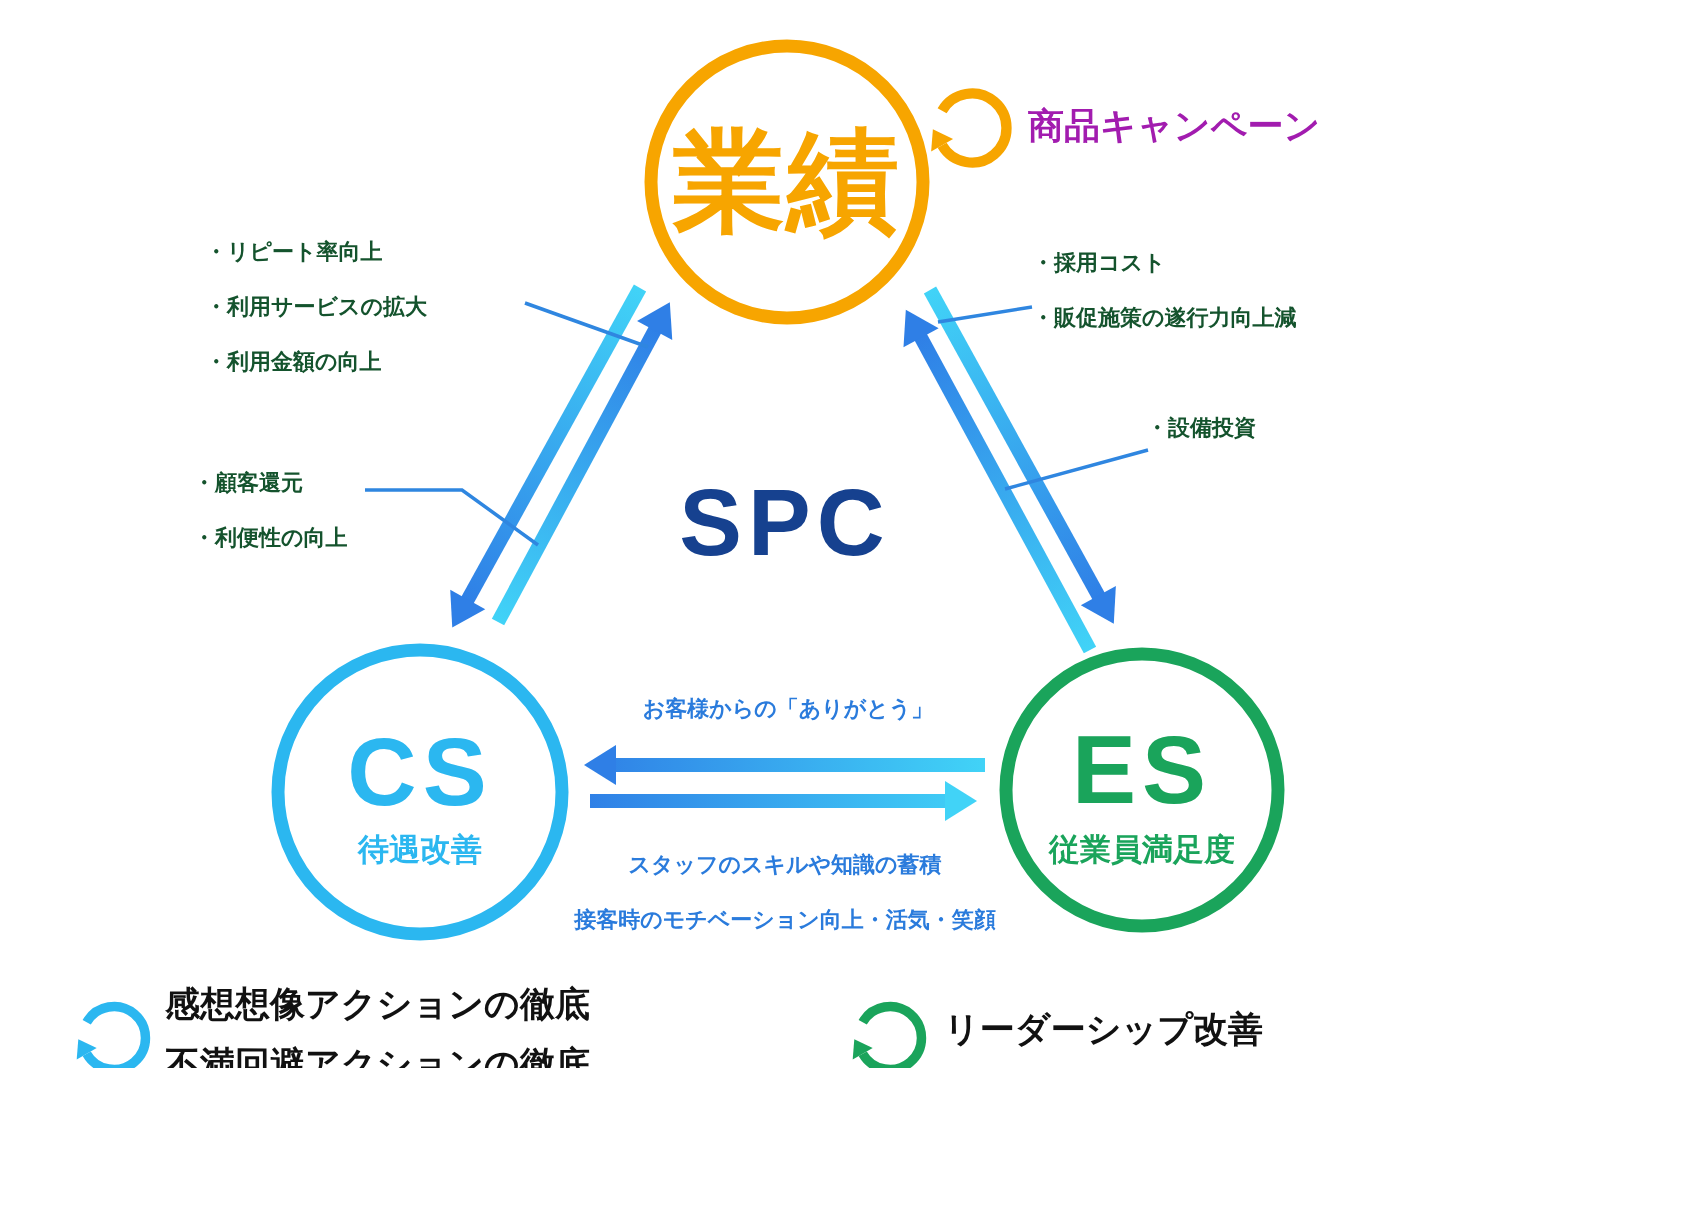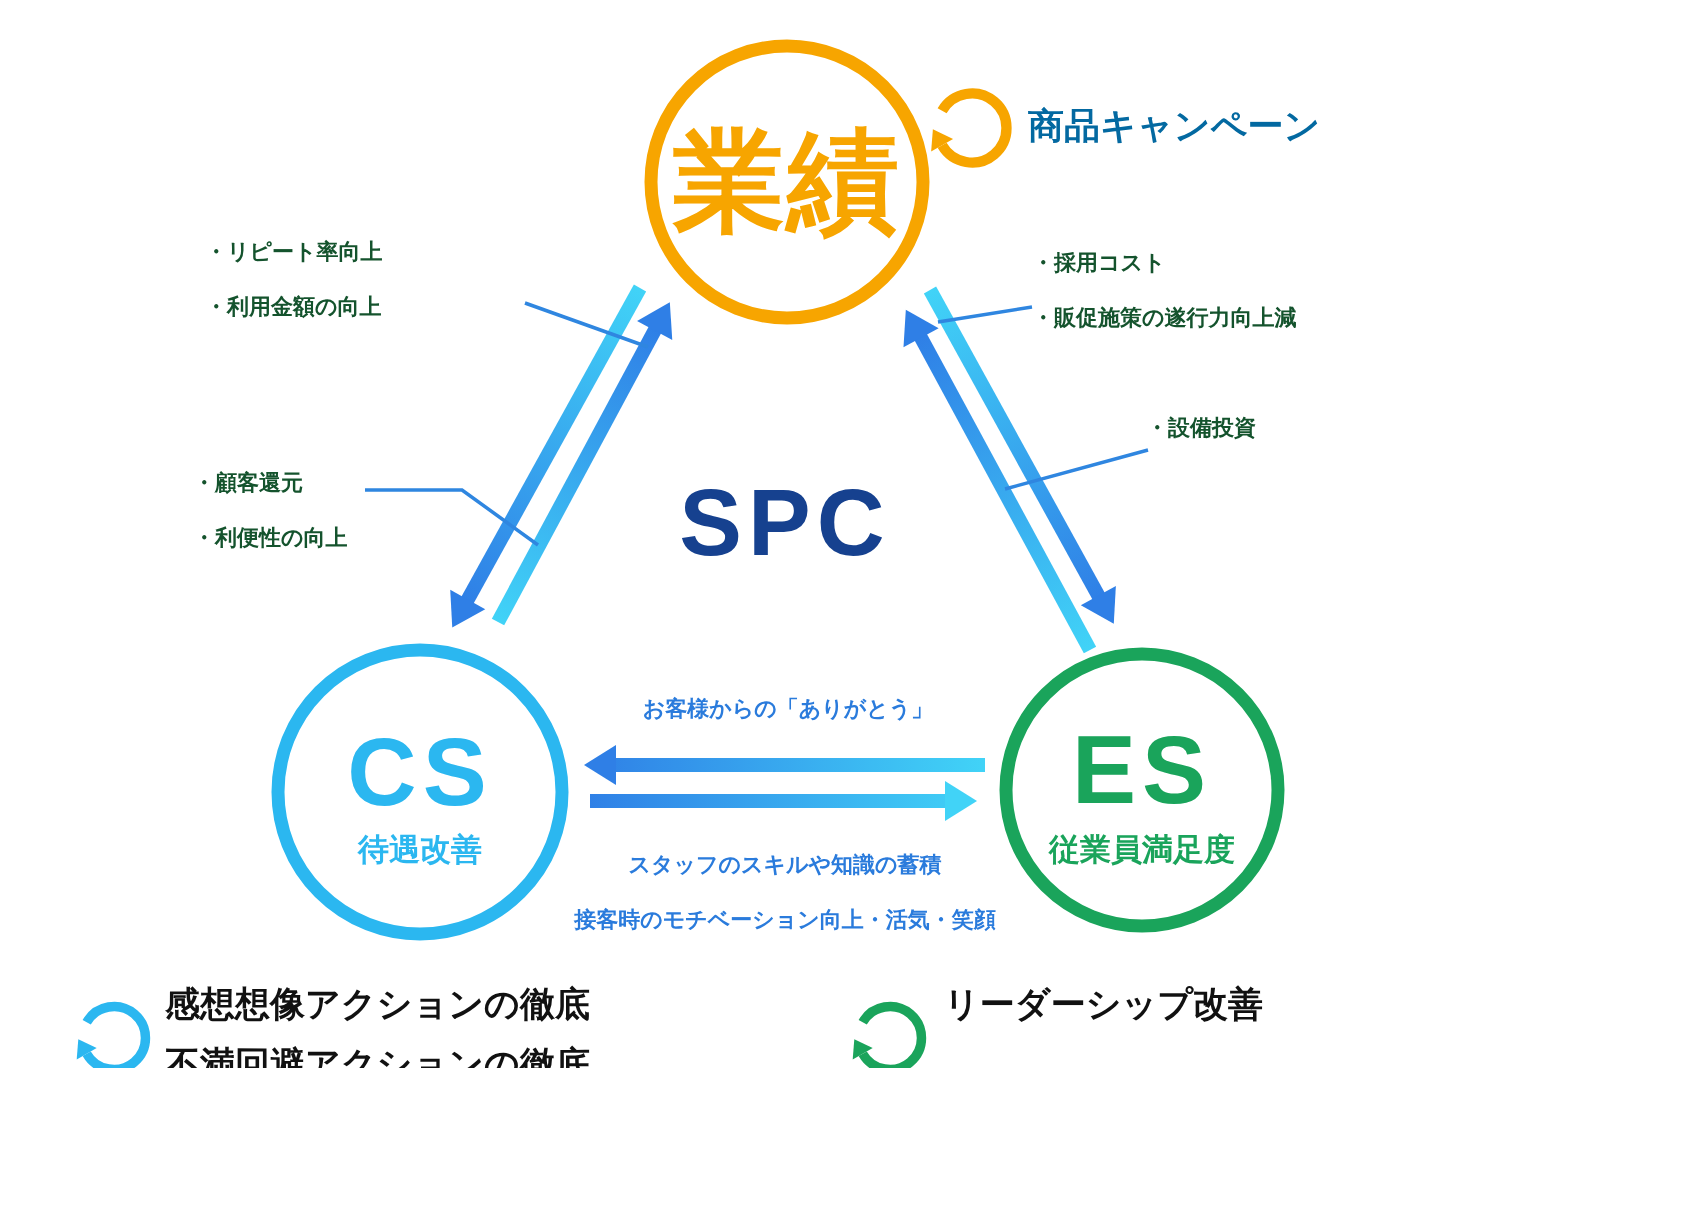--- a/index.html
+++ b/index.html
@@ -14,21 +14,21 @@
   .node-label-performance{font-size:112px;color:#F7A500;letter-spacing:2px;}
   .node-label-cs{font-size:96px;color:#2BB7F0;letter-spacing:6px;}
   .node-label-es{font-size:96px;color:#1AA45B;letter-spacing:6px;}
   .node-sub{font-size:31px;}
   .sub-cs{color:#2BB7F0;}
   .sub-es{color:#1AA45B;}
   .spc-title{font-size:94px;color:#16418F;letter-spacing:6px;}
   .blue-note{color:#14532d;font-size:22px;line-height:55px;}
   .blue-label{color:#2A7BDC;font-size:22px;}
   .black-note{color:#111111;font-size:35px;line-height:60px;}
-  .black-label{color:#0369a1;font-size:36px;}
+  .black-label{color:#a21caf;font-size:36px;}
 </style>
 </head>
 <body>
 
 <div class="canvas">
 
   <svg class="layer" width="1697" height="1220" viewBox="0 0 1697 1220">
     <defs>
       <linearGradient id="gArrow" x1="0" y1="0" x2="1" y2="0">
         <stop offset="0" stop-color="#41D3F7"></stop>
@@ -100,20 +100,21 @@
 
   <div class="txt center node-label-es" style="left:1142px;top:770px;">ES</div>
   <div class="txt center node-sub sub-es" style="left:1142px;top:850px;">従業員満足度</div>
 
   <div class="txt center spc-title" style="left:785px;top:523px;">SPC</div>
 
   <div class="txt black-label" style="left:1028px;top:102px;">商品キャンペーン</div>
 
   <div class="txt blue-note" style="left:205px;top:224px;">
     <div>・リピート率向上</div>
+    <div>・利用サービスの拡大</div>
     <div>・利用金額の向上</div>
   </div>
 
   <div class="txt blue-note" style="left:193px;top:455px;">
     <div>・顧客還元</div>
     <div>・利便性の向上</div>
   </div>
 
   <div class="txt blue-note" style="left:1032px;top:235px;">
     <div>・採用コスト</div>
@@ -126,17 +127,17 @@
 
   <div class="txt centerx blue-label" style="left:788px;top:694px;">お客様からの「ありがとう」</div>
   <div class="txt centerx blue-label" style="left:785px;top:850px;">スタッフのスキルや知識の蓄積</div>
   <div class="txt centerx blue-label" style="left:785px;top:905px;">接客時のモチベーション向上・活気・笑顔</div>
 
   <div class="txt black-note" style="left:165px;top:974px;">
     <div>感想想像アクションの徹底</div>
     <div>不満回避アクションの徹底</div>
   </div>
 
-  <div class="txt black-note" style="left:944px;top:974px;">
+  <div class="txt black-note" style="left:944px;top:999px;">
     <div>リーダーシップ改善</div>
   </div>
 
 </div>
 
 </body></html>

